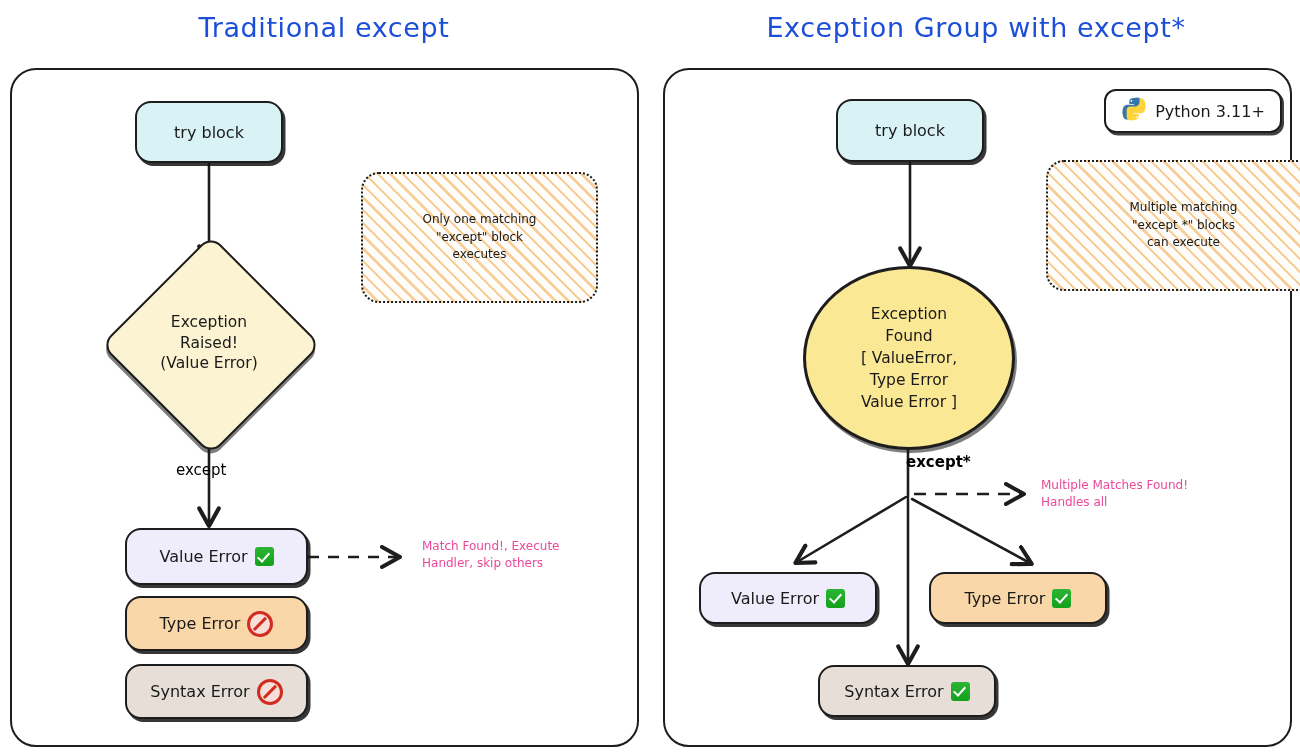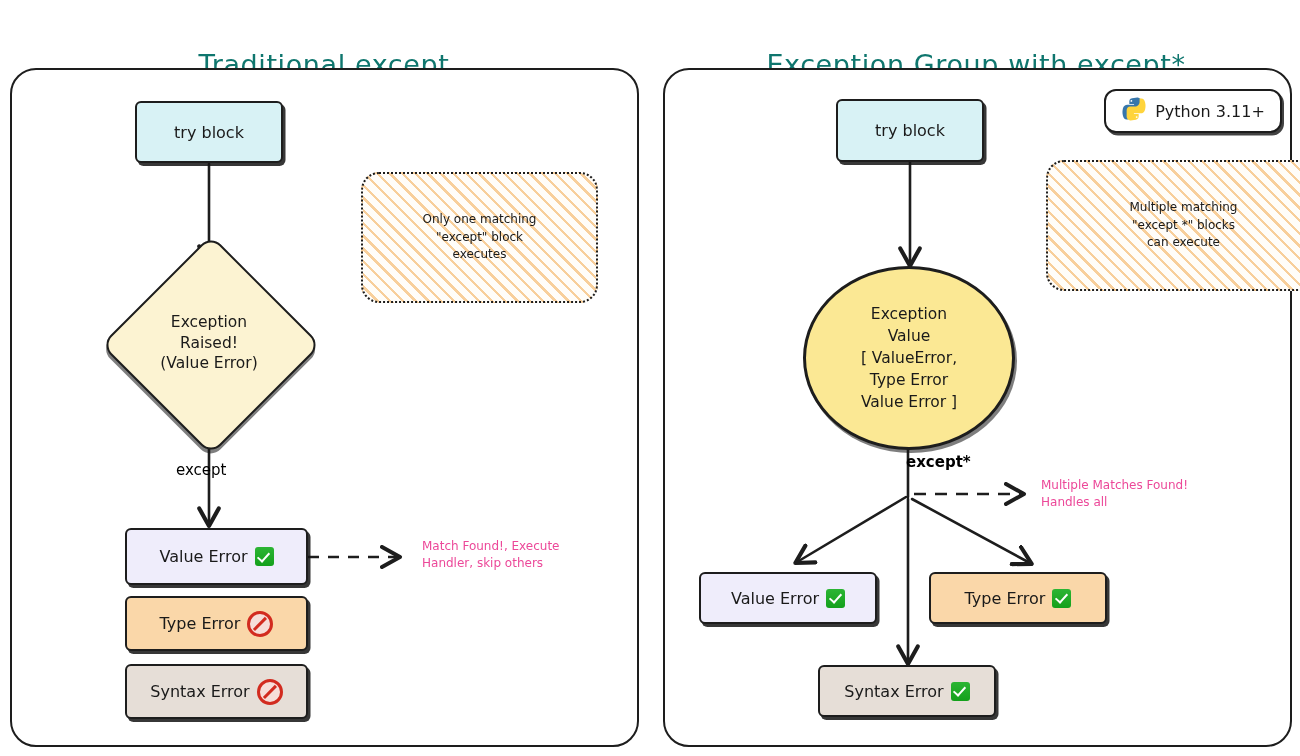--- a/index.html
+++ b/index.html
@@ -21,46 +21,45 @@
     width: 1300px;
     height: 756px;
   }
 
   
   .panel-title {
     position: absolute;
     text-align: center;
     font-size: 27px;
     letter-spacing: 0.6px;
-    color: #0f766e;
+    color: #1d4ed8;
     font-family: "DejaVu Sans", sans-serif;
     font-weight: 400;
     white-space: nowrap;
-    margin-top: 37px;
   }
   #title-left  { left: 0px;   top: 12px; width: 648px; }
   #title-right { left: 652px; top: 12px; width: 648px; }
 
   
   .panel {
     position: absolute;
     border: 2.4px solid #1d1d1d;
     border-radius: 26px;
     background: #ffffff;
     box-sizing: border-box;
   }
   #panel-left  { left: 10px;  top: 68px; width: 629px; height: 679px; }
   #panel-right { left: 663px; top: 68px; width: 629px; height: 679px; }
 
   
   .node {
     position: absolute;
     box-sizing: border-box;
     border: 2.6px solid #1d1d1d;
-    border-radius: 6px;
+    border-radius: 16px;
     display: flex;
     align-items: center;
     justify-content: center;
     font-size: 16px;
     color: #1a1a1a;
     box-shadow: 2.5px 3px 0 rgba(20,20,20,0.85);
     white-space: nowrap;
   }
   .node .label { display: inline-block; }
   .node .badge {
@@ -318,21 +317,21 @@
     </span>
     <span>Python 3.11+</span>
   </div>
 
   <div class="node try-block" style="left:836px; top:99px; width:148px; height:63px;">
     <span class="label">try block</span>
   </div>
 
   <div class="circle" style="left:803px; top:266px; width:212px; height:184px;">
     <span>Exception</span>
-    <span>Value</span>
+    <span>Found</span>
     <span>[ ValueError,</span>
     <span>Type Error</span>
     <span>Value Error ]</span>
   </div>
 
   <div class="edge-label" style="left:906px; top:453px;font-weight:bold;">except*</div>
 
   <div class="note" style="left:1046px; top:160px; width:275px; height:131px;">
     <span>Multiple matching</span>
     <span>"except *" blocks</span>

